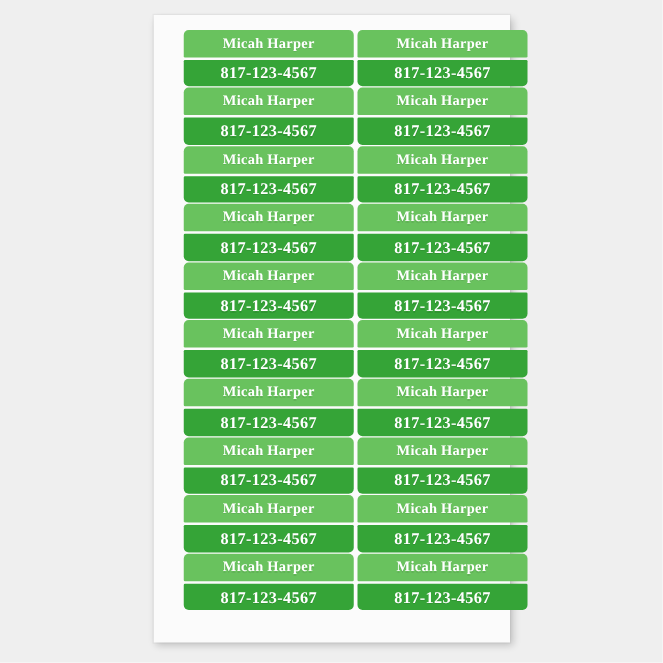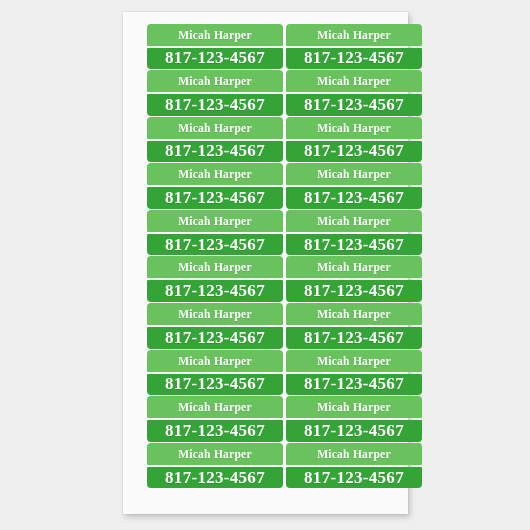--- a/index.html
+++ b/index.html
@@ -79,21 +79,21 @@
     font-weight: bold;
     letter-spacing: 0.25px;
     text-shadow: 0 1px 0 rgba(0,0,0,0.08);
   }
 
   .bar-phone {
     top: 24.5px;
     height: 21.5px;
     background: #35a437;
     border-radius: 1px 1px 4px 4px;
-    font-size: 17px;
+    font-size: 13px;
     font-weight: bold;
     letter-spacing: 0.3px;
     text-shadow: 0 1px 0 rgba(0,0,0,0.10);
   }
 </style>
 </head>
 <body style="background: rgb(239, 239, 239);">
 
 <div id="stage">
   <div id="sheet" style="background: rgb(251, 251, 251);">

